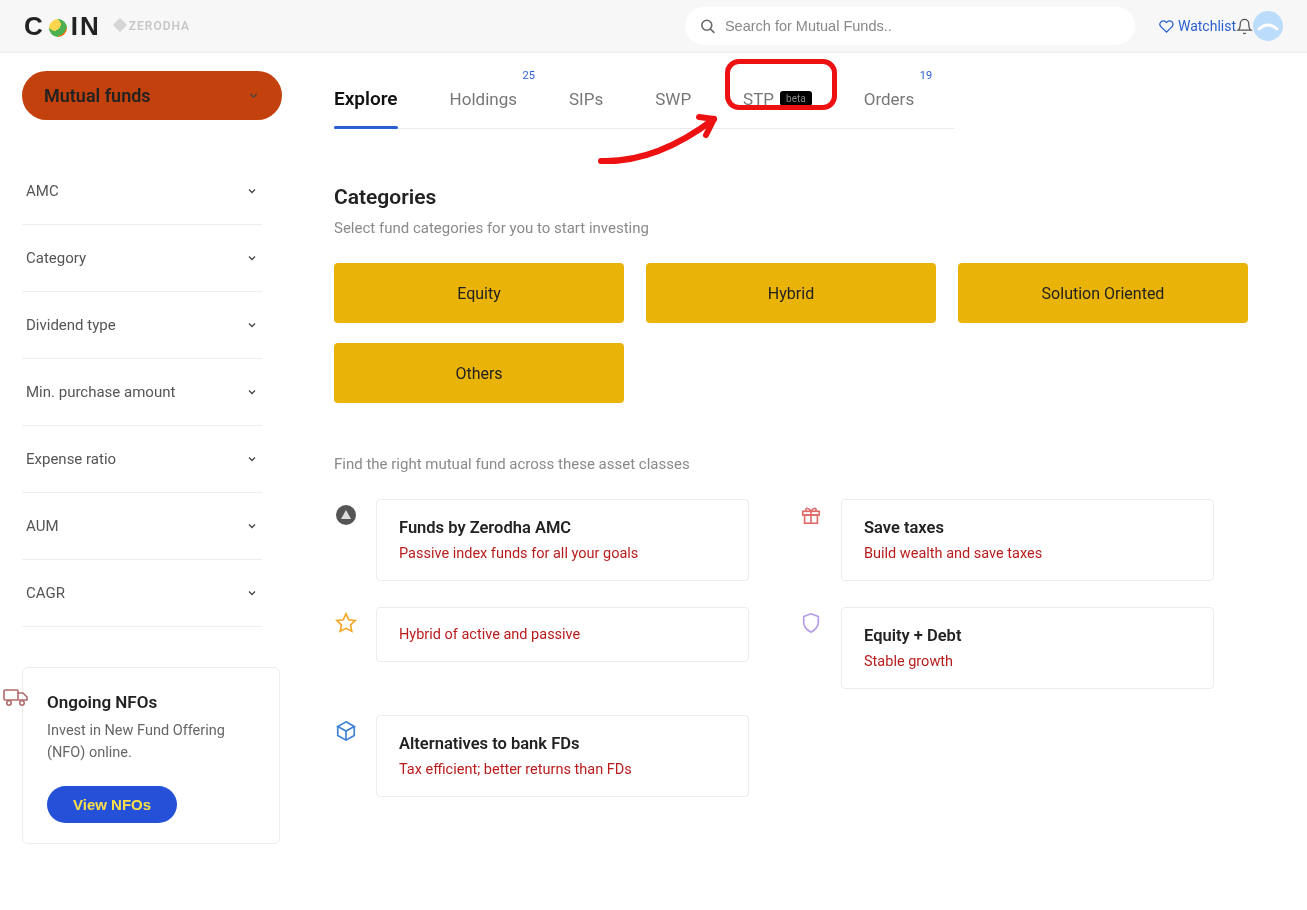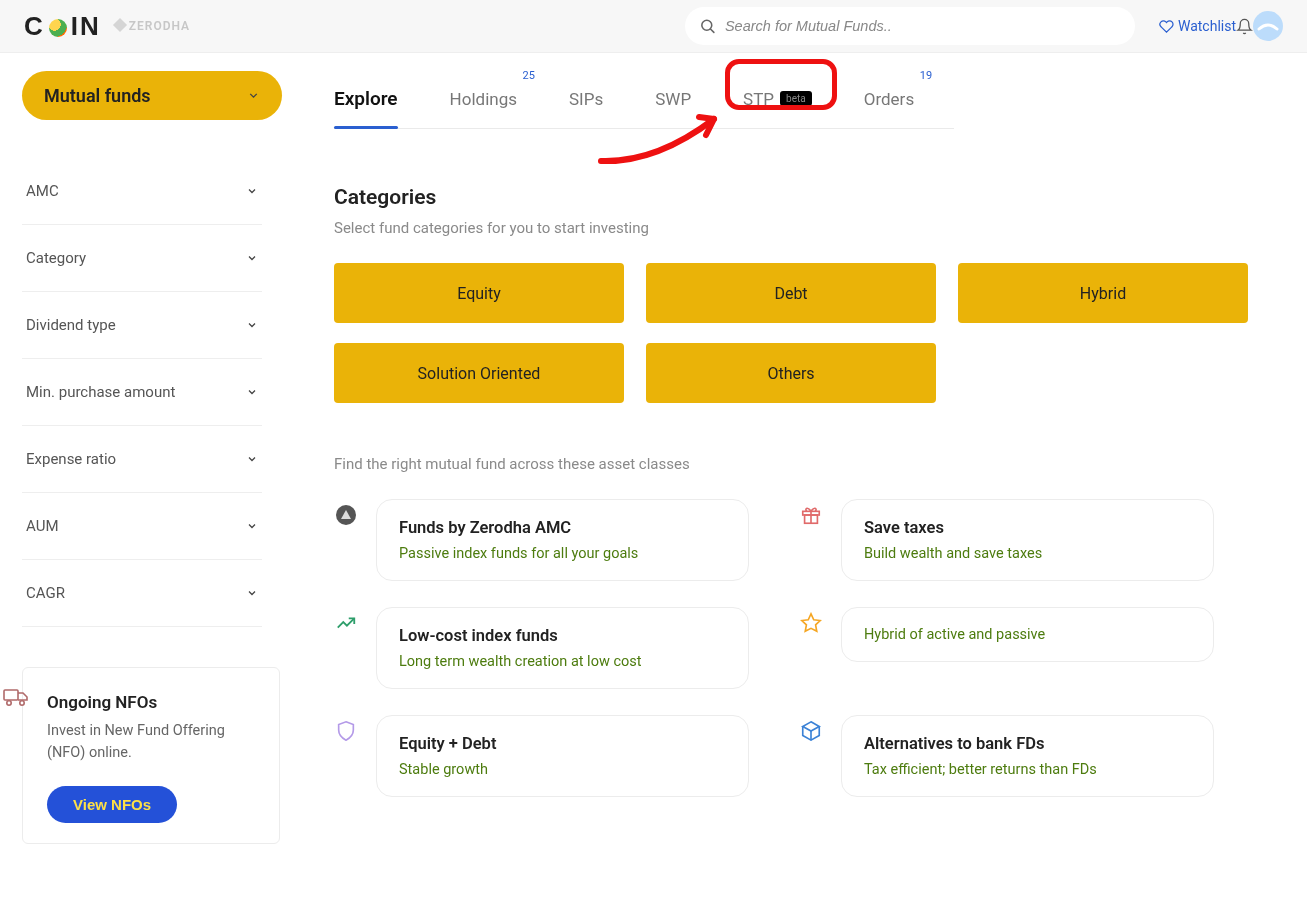--- a/index.html
+++ b/index.html
@@ -58,21 +58,20 @@
   }
   .search-wrap input {
     width: 450px;
     height: 38px;
     border-radius: 20px;
     border: none;
     background: #fff;
     padding: 0 18px 0 40px;
     font-size: 14.5px;
     color:#8b5cf6;
-    font-style:italic;
   }
   .search-wrap input::placeholder{ color:#888; }
   .search-wrap .s-icon {
     position:absolute; left:14px; top:50%; transform:translateY(-50%);
     color:#666;
   }
   .header-links {
     display:flex;
     align-items:center;
   }
@@ -91,21 +90,21 @@
     display:flex;align-items:center;justify-content:center;
     color:#fff;font-size:13px;font-weight:600;
   }
   
   .layout { display:flex; }
   .sidebar { width: 300px; padding: 18px 14px 30px 22px; }
   .main { flex:1; padding: 20px 40px 40px 34px; position:relative; }
 
   
   .mf-dropdown {
-    background:#eab308;
+    background:#c2410c;
     border-radius: 28px;
     padding: 14px 22px;
     display:flex;
     align-items:center;
     justify-content:space-between;
     width: 260px;
     cursor:pointer;
     margin-bottom: 38px;
   }
   .mf-dropdown span:first-child { font-size:18px; font-weight:600; }
@@ -230,26 +229,26 @@
     cursor:pointer;
   }
   .gs-icon {
     width:24px;height:24px;
     display:flex;align-items:center;justify-content:center;
     flex-shrink:0;
     margin-top:4px;
   }
   .gs-box {
     border:1px solid #ececec;
-    border-radius:16px;
+    border-radius:4px;
     padding:18px 22px;
     flex:1;
   }
   .gs-box h4 { font-size:16.5px; font-weight:600; margin-bottom:8px;}
-  .gs-box p { color:#4d7c0f; font-size:14.5px;}
+  .gs-box p { color:#b91c1c; font-size:14.5px;}
   svg { display:block; }
 </style>
 </head>
 <body>
 
 <div class="header">
   <div class="logo-wrap">
     <div class="logo-coin">
       <span>C</span>
         <span class="o"></span>
@@ -405,23 +404,20 @@
       <path d="M118 18 L103 16 M118 18 L110 34" stroke="#e11" stroke-width="6" fill="none" stroke-linecap="round"></path>
     </svg>
 
     <h2 class="sec-title">Categories</h2>
     <p class="sec-sub">Select fund categories for you to start investing</p>
     <div class="cat-grid">
       <div class="cat-card">
           <span>Equity</span>
         </div>
       <div class="cat-card">
-          <span>Debt</span>
-        </div>
-      <div class="cat-card">
           <span>Hybrid</span>
         </div>
       <div class="cat-card">
           <span>Solution Oriented</span>
         </div>
       <div class="cat-card">
           <span>Others</span>
         </div>
     </div>
 
@@ -449,32 +445,20 @@
               <line x1="12" y1="8" x2="12" y2="21"></line>
               <path d="M12 8 C9 3 5 4 7 8 M12 8 C15 3 19 4 17 8"></path>
             </svg>
         </span>
         <div class="gs-box">
           <h4>Save taxes</h4>
           <p>Build wealth and save taxes</p>
         </div>
       </div>
 
-      <div class="gs-item">
-        <span class="gs-icon">
-          <svg width="22" height="22" viewBox="0 0 24 24" fill="none" stroke="#2e9e6b" stroke-width="2">
-              <polyline points="3 17 9 11 13 15 21 7"></polyline>
-              <polyline points="15 7 21 7 21 13"></polyline>
-            </svg>
-        </span>
-        <div class="gs-box">
-          <h4>Low-cost index funds</h4>
-          <p>Long term wealth creation at low cost</p>
-        </div>
-      </div>
 
       <div class="gs-item">
         <span class="gs-icon">
           <svg width="22" height="22" viewBox="0 0 24 24" fill="none" stroke="#f5a623" stroke-width="1.8">
               <polygon points="12 2 15 8.5 22 9.3 17 14 18.3 21 12 17.8 5.7 21 7 14 2 9.3 9 8.5 12 2"></polygon>
             </svg>
         </span>
         <div class="gs-box">
           <p>Hybrid of active and passive</p>
         </div>

